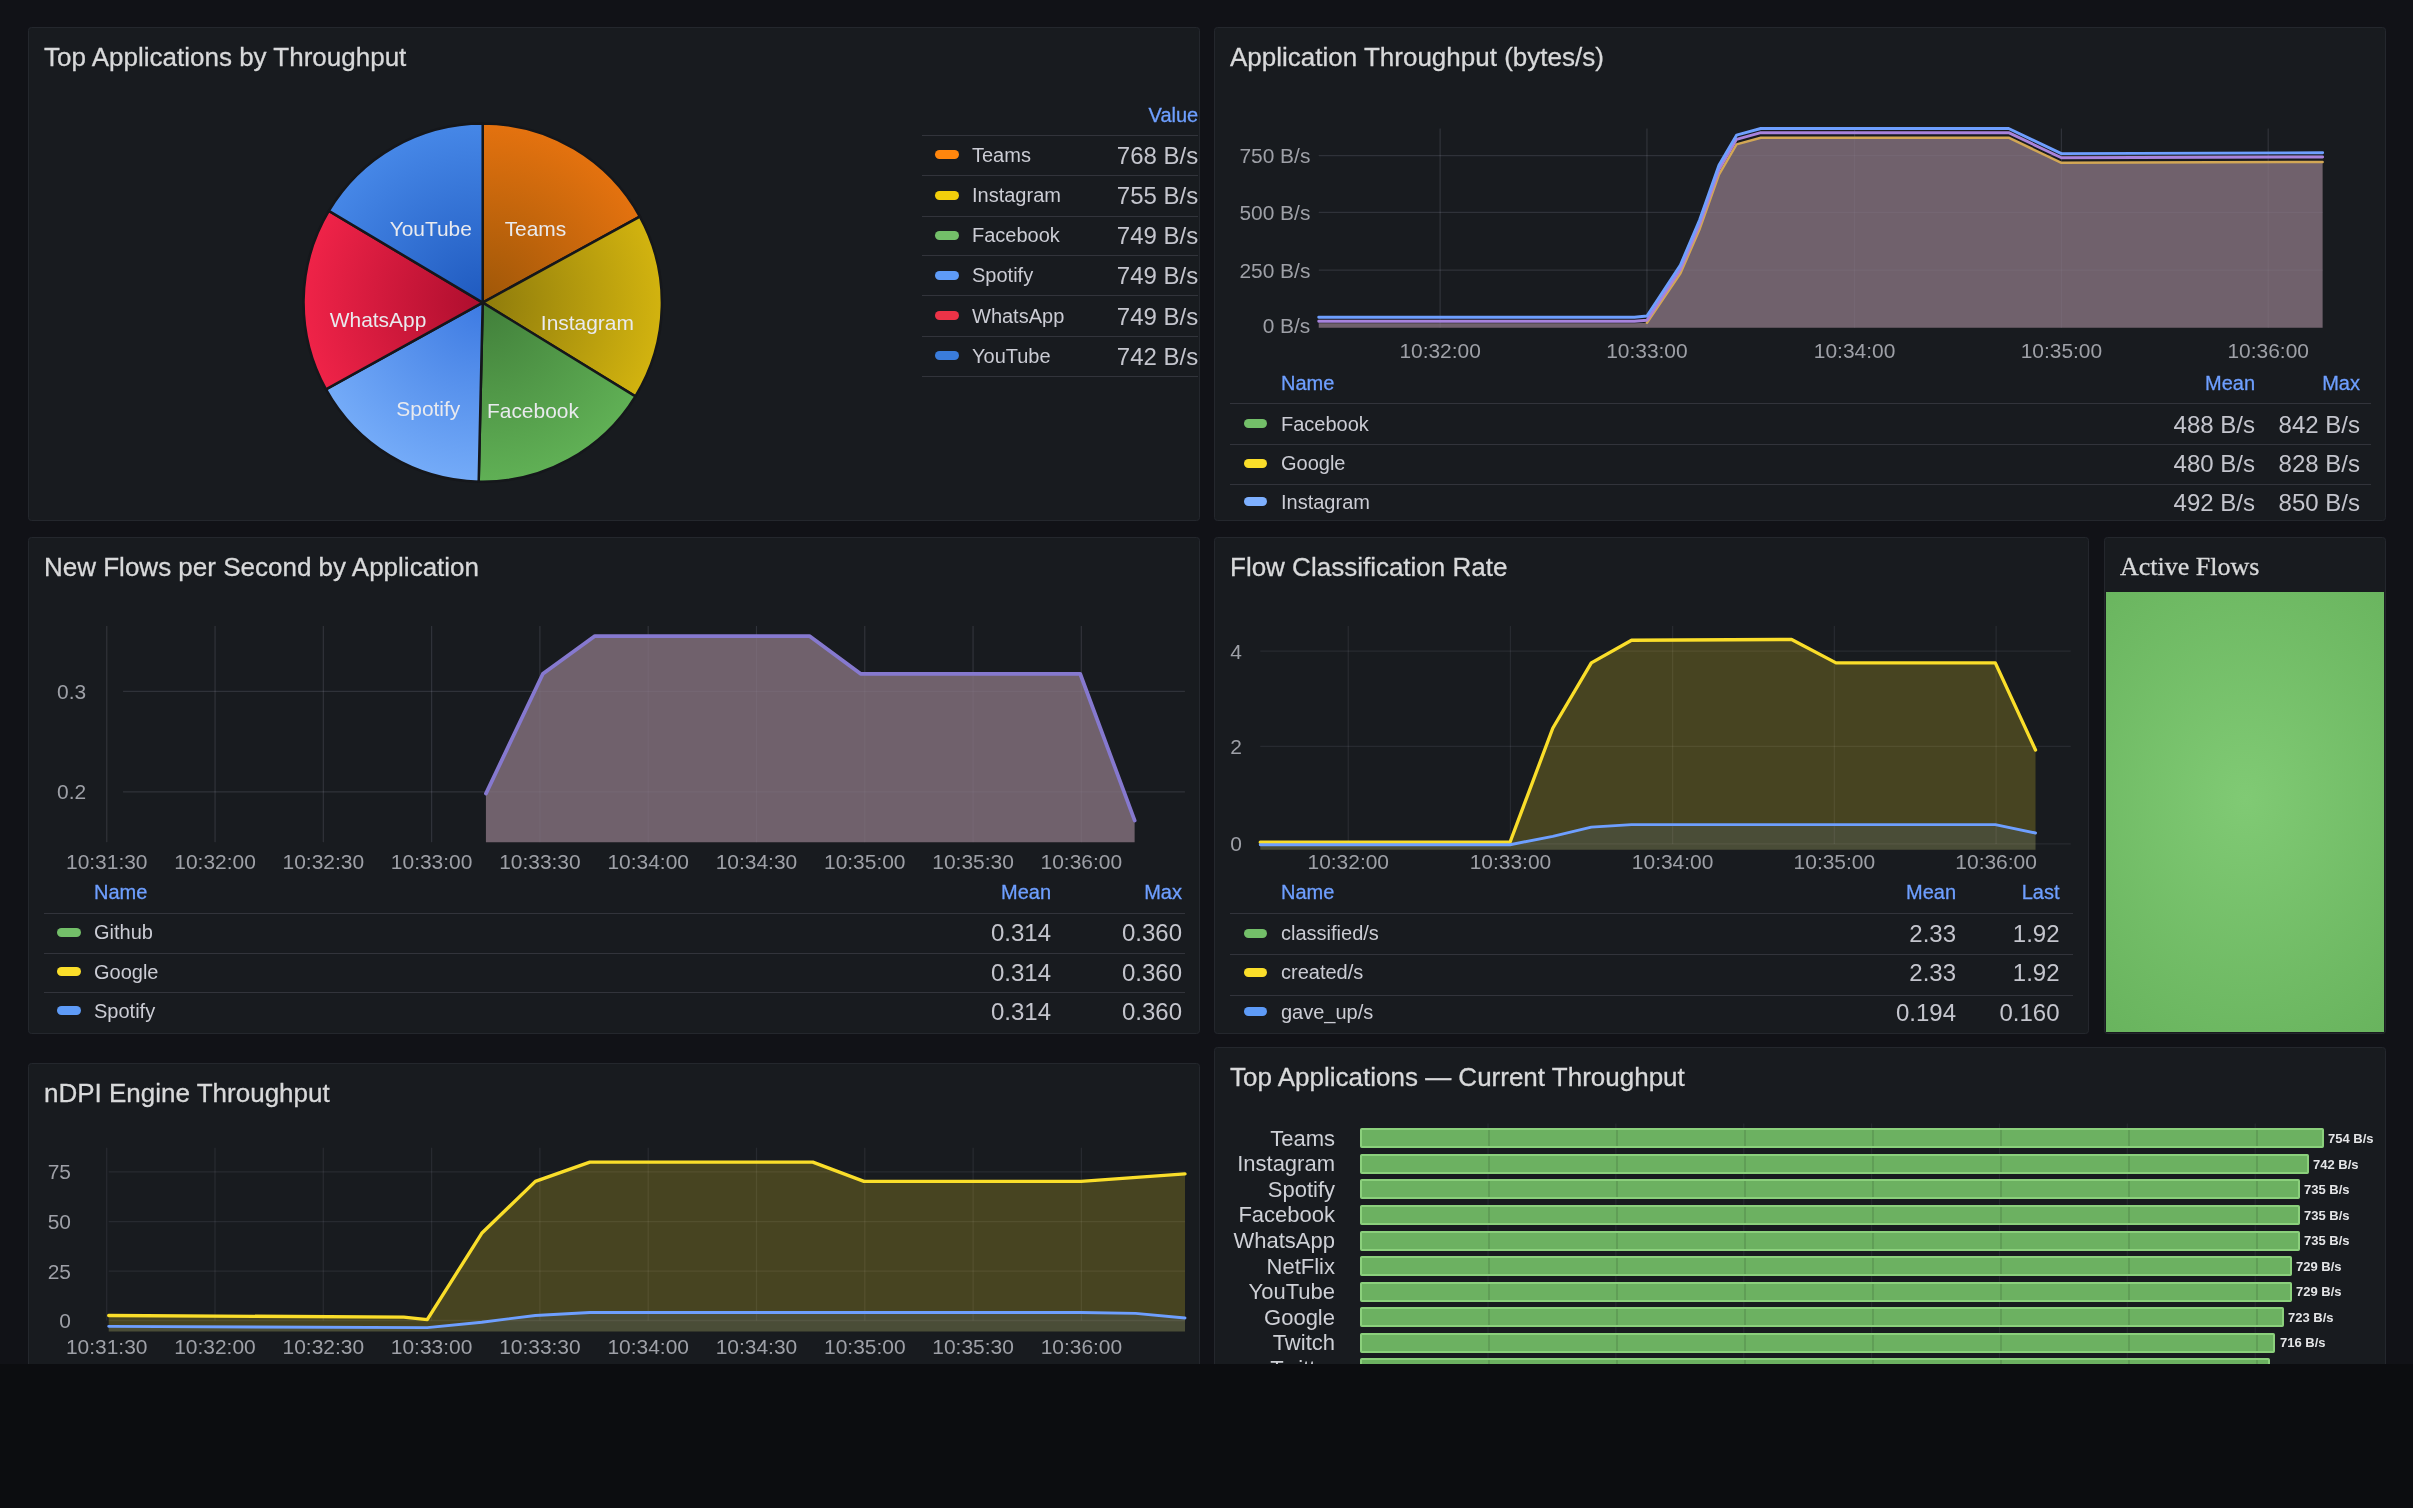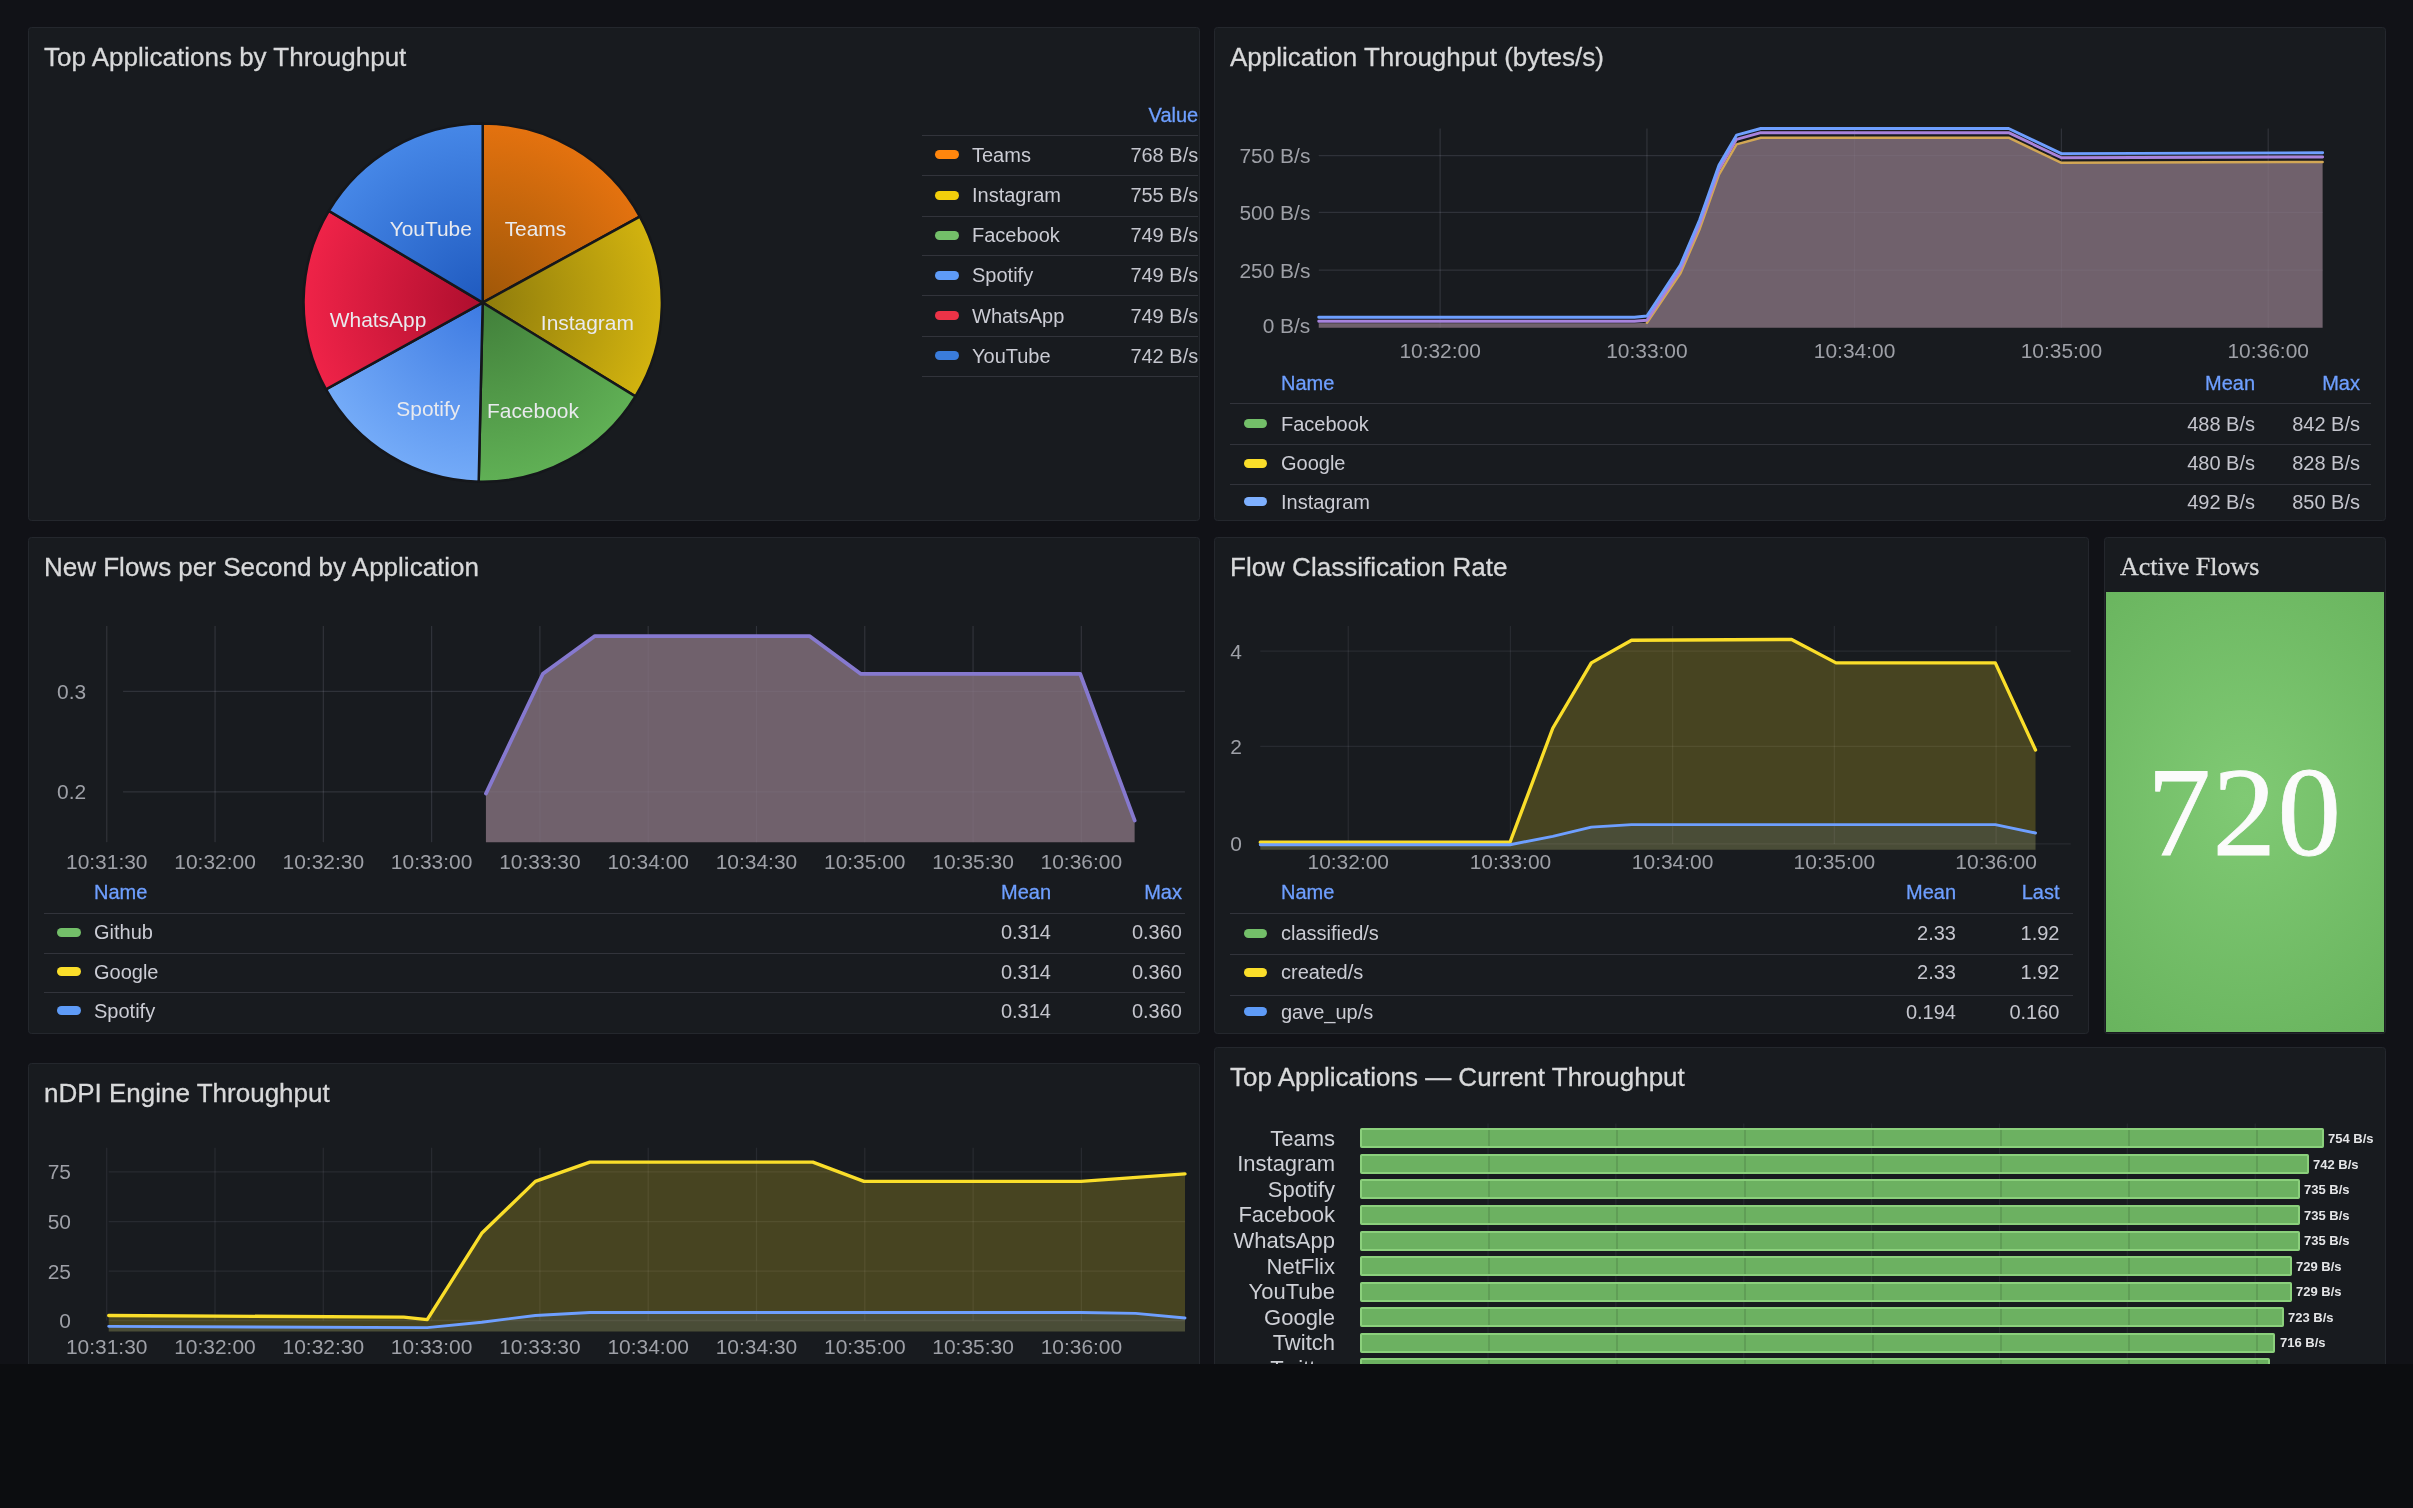--- a/index.html
+++ b/index.html
@@ -3,21 +3,21 @@
 <style>
 html,body{margin:0;padding:0;}
 body{width:2413px;height:1508px;background:#0c0d10;font-family:"Liberation Sans",sans-serif;position:relative;}
 .dash{position:absolute;left:0;top:0;width:2413px;height:1364px;background:#111217;overflow:hidden;will-change:transform;}
 .panel{position:absolute;background:#181b1f;border:0.8px solid #24272d;border-radius:3.4px;box-sizing:border-box;overflow:hidden;}
 .ptitle{position:absolute;left:15px;top:14.2px;font-size:26px;font-weight:500;color:#d8d9da;white-space:nowrap;-webkit-text-stroke:0.3px #d8d9da;}
 .lh{position:absolute;font-size:20px;font-weight:500;color:#6e9fff;white-space:nowrap;line-height:25px;-webkit-text-stroke:0.3px #6e9fff;}
 .lsep{position:absolute;height:0.8px;background:rgba(204,204,220,0.15);}
 .lic{position:absolute;width:23.5px;height:9.2px;border-radius:5px;}
 .lname{position:absolute;font-size:20px;color:#cbccd4;white-space:nowrap;line-height:25px;}
-.lval{position:absolute;font-size:20px;color:#c4c5cd;white-space:nowrap;line-height:25px;text-align:right;}
+.lval{position:absolute;font-size:24px;color:#c4c5cd;white-space:nowrap;line-height:25px;text-align:right;}
 .blab{position:absolute;font-size:22px;color:#ced0d6;white-space:nowrap;line-height:25px;text-align:right;}
 .bbar{position:absolute;height:20px;background:#6cb161;border:2.5px solid #8bd07c;border-radius:1.7px;box-sizing:border-box;}
 .bval{position:absolute;font-size:13px;color:#e4e5e7;white-space:nowrap;line-height:17px;font-weight:bold;}
 svg{position:absolute;left:0;top:0;}
 </style></head><body>
 <div class="dash">
 
 <div class="panel" style="left:28px;top:27px;width:1172px;height:494px;">
 <div class="ptitle">Top Applications by Throughput</div>
 <svg width="1172" height="494" viewBox="0 0 1398 590">
@@ -239,23 +239,20 @@
       <div class="lval" style="right:132px;top:422px;">2.33</div>
       <div class="lval" style="right:28.5px;top:422px;">1.92</div>
 <div class="lic" style="left:28.5px;top:469px;background:#5e9bf7;"></div>
       <div class="lname" style="left:66px;top:462px;">gave_up/s</div>
       <div class="lval" style="right:132px;top:462px;">0.194</div>
       <div class="lval" style="right:28.5px;top:462px;">0.160</div>
 </div>
 <div class="panel" style="left:2104px;top:537px;width:282px;height:497px;font-family:Liberation Serif, serif;">
 <div class="ptitle">Active Flows</div>
 <div style="position:absolute;left:0.8px;top:54px;right:0.8px;bottom:0.8px;background:radial-gradient(110% 85% at 50% 47%, #80ca74 0%, #6ab55f 72%, #63ac59 100%);"></div>
-<div style="position:absolute;left:0;top:54px;right:0;bottom:0.8px;display:flex;align-items:center;justify-content:center;">
-        <span style="font-size:127px;color:#fbfbfb;font-weight:400;letter-spacing:1.7px;-webkit-text-stroke:0.8px #fbfbfb;">720</span>
-      </div>
 </div>
 <div class="panel" style="left:28px;top:1047px;width:1172px;height:456px;margin-top:16px;">
 <div class="ptitle">nDPI Engine Throughput</div>
 <svg width="1172" height="456" viewBox="0 0 1398 544">
         <line x1="95" y1="128.7" x2="1379" y2="128.7" stroke="rgba(204,204,220,0.09)" stroke-width="1.5"></line>
         <line x1="95" y1="188" x2="1379" y2="188" stroke="rgba(204,204,220,0.09)" stroke-width="1.5"></line>
         <line x1="95" y1="247" x2="1379" y2="247" stroke="rgba(204,204,220,0.09)" stroke-width="1.5"></line>
         <line x1="95" y1="306" x2="1379" y2="306" stroke="rgba(204,204,220,0.09)" stroke-width="1.5"></line>
         <line x1="92.6" y1="100" x2="92.6" y2="306" stroke="rgba(204,204,220,0.09)" stroke-width="1.5"></line>
         <line x1="221.79999999999998" y1="100" x2="221.79999999999998" y2="306" stroke="rgba(204,204,220,0.09)" stroke-width="1.5"></line>

